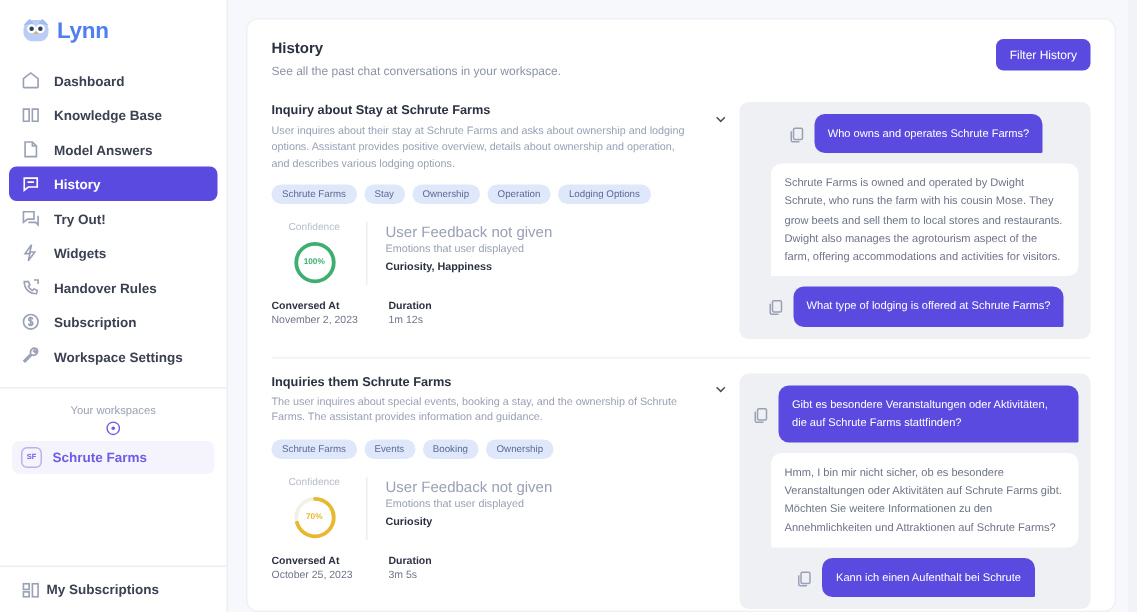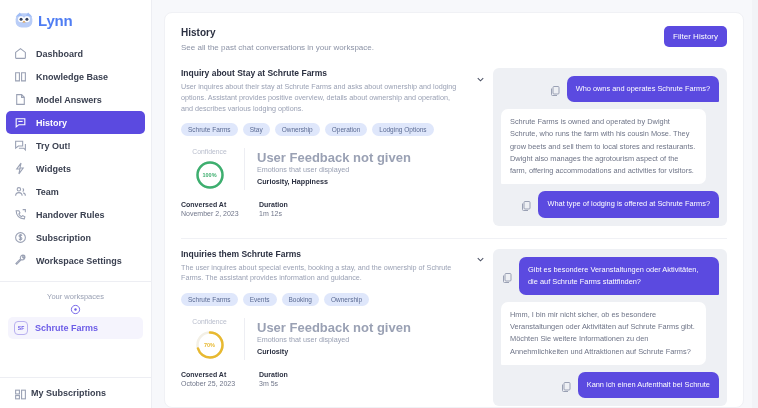--- a/index.html
+++ b/index.html
@@ -134,21 +134,21 @@
   }
   .conf-label { font-size: 6.8px; color: #b8bdcc; margin-bottom: 5px; }
   .ring { width: 30px; height: 30px; position: relative; }
   .ring svg { transform: rotate(-90deg); }
   .ring .val {
     position: absolute; inset: 0;
     display: flex; align-items: center; justify-content: center;
     font-size: 5.5px; font-weight: bold;
   }
   .fb-col { padding-left: 12px; padding-top: 2px; }
-  .fb-line { font-size: 13px; color: #9aa1b4; font-weight: bold; }
+  .fb-line { font-size: 10px; color: #9aa1b4; }
   .fb-line2 { font-size: 7.2px; color: #9aa1b4; }
   .emotions { font-size: 7.2px; color: #2c3142; font-weight: bold; margin-top: 3px; }
   .footrow { display: flex; margin-top: 11px; }
   .foot-cell { margin-right: 14px; }
   .foot-cell.first { width: 64px; flex: 0 0 64px; }
   .foot-k { font-size: 7px; color: #2c3142; font-weight: bold; }
   .foot-v { font-size: 7px; color: #6d7párt; }
   .foot-v { font-size: 7px; color: #70768a; margin-top: 2px; }
 
   
@@ -162,22 +162,22 @@
   }
   .chat {
     flex: 1 1 auto;
     background: #eef0f4;
     border-radius: 6px;
     padding: 8px 8px 8px 8px;
     overflow: hidden;
   }
   .msg-row { display: flex; align-items: center; margin-bottom: 7px; }
   .msg-row:last-child { margin-bottom: 0; }
-  .msg-row.user { justify-content: flex-end; }
-  .msg-row.bot { justify-content: flex-start; }
+  .msg-row.user { justify-content: center; }
+  .msg-row.bot { justify-content: flex-end; }
   .doc-ico { width: 12px; height: 12px; flex: 0 0 12px; color: #9aa1b4; margin-right: 6px; }
   .bubble {
     font-size: 7.4px; line-height: 1.65;
     padding: 7px 9px; border-radius: 7px;
     max-width: 200px;
   }
   .bubble.user {
     background: #5b4ae0; color: #ffffff;
     border-bottom-right-radius: 1px;
   }
@@ -268,31 +268,20 @@
 
       <div class="nav-item">
         <span class="ico">
           <svg viewBox="0 0 24 24" width="13" height="13" fill="none" stroke="currentColor" stroke-width="2">
               <path d="M13 2 L5 13 h6 l-2 9 8-11 h-6 Z"></path>
             </svg>
         </span>
         <span class="label">Widgets</span>
       </div>
 
-      <div class="nav-item">
-        <span class="ico">
-          <svg viewBox="0 0 24 24" width="13" height="13" fill="none" stroke="currentColor" stroke-width="2">
-              <circle cx="9" cy="8" r="3.2"></circle>
-              <path d="M3 20 a6 6 0 0 1 12 0"></path>
-              <path d="M16 6.5 a3 3 0 0 1 0 5.5"></path>
-              <path d="M17 14.5 a5.5 5.5 0 0 1 4 5.5"></path>
-            </svg>
-        </span>
-        <span class="label">Team</span>
-      </div>
 
       <div class="nav-item">
         <span class="ico">
           <svg viewBox="0 0 24 24" width="13" height="13" fill="none" stroke="currentColor" stroke-width="2">
               <path d="M4 5 c0 9 6 15 15 15 l1-4 -4-2 -2 2 c-2-1 -4-3 -5-5 l2-2 -2-4 Z"></path>
               <path d="M16 3 h5 v5"></path>
             </svg>
         </span>
         <span class="label">Handover Rules</span>
       </div>

